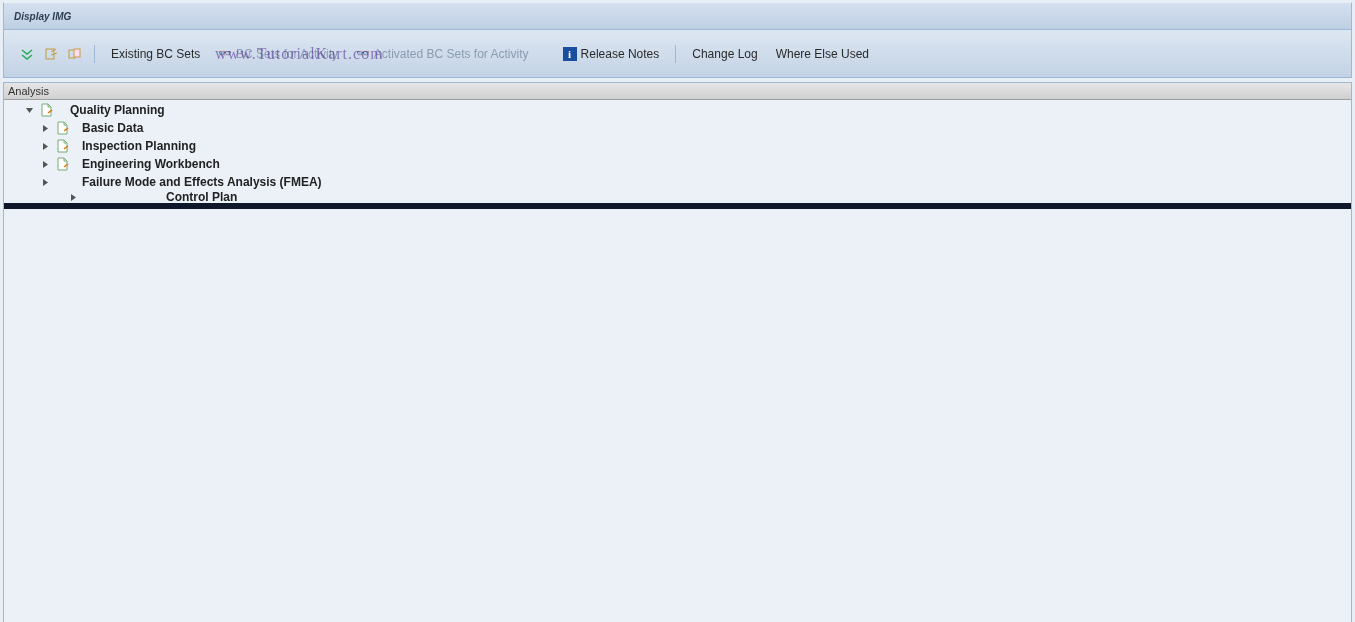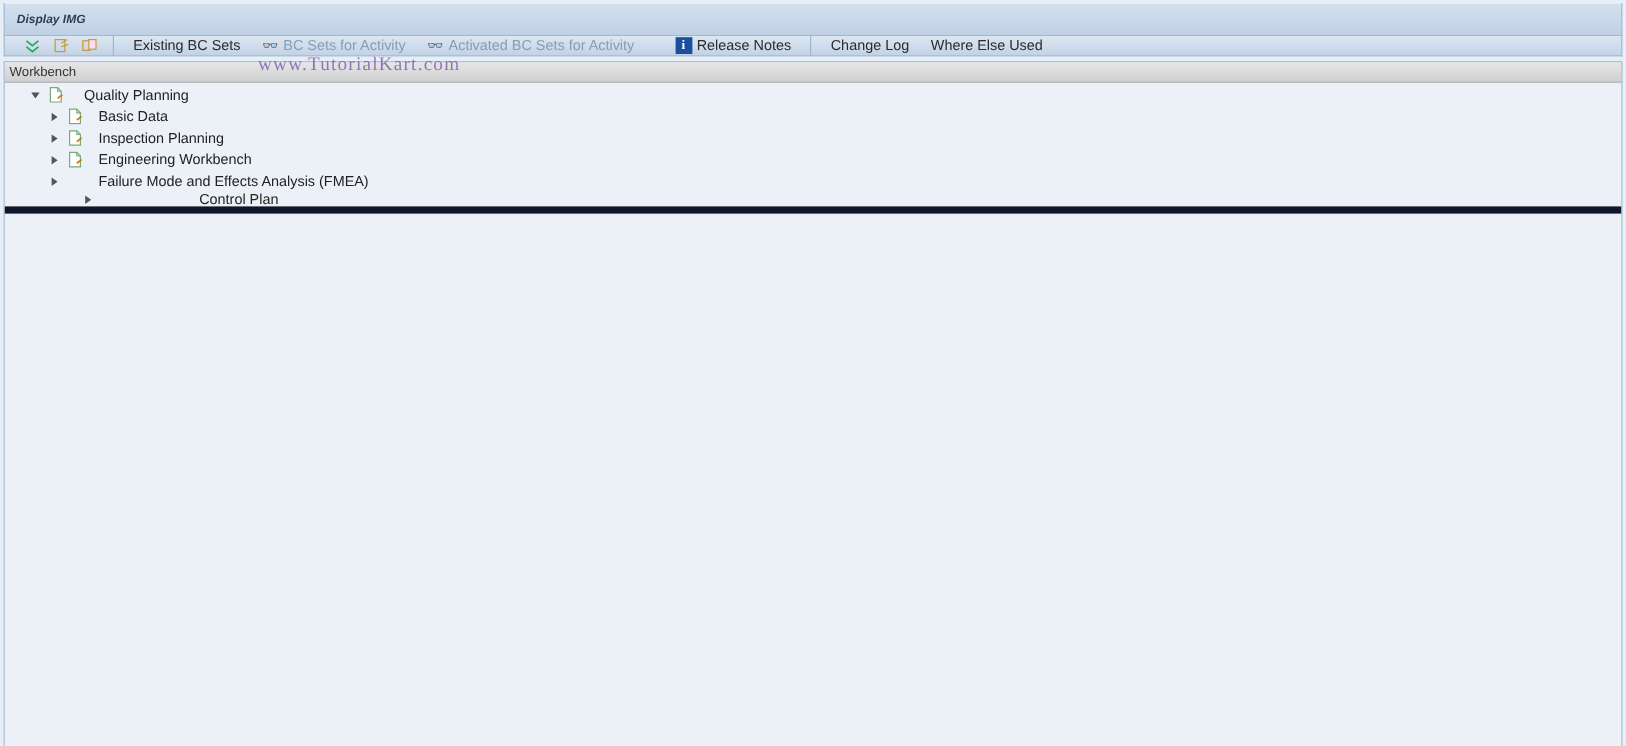--- a/index.html
+++ b/index.html
@@ -25,21 +25,21 @@
     .title-text {
       font-style: italic;
       font-weight: bold;
       font-size: 10px;
       color: #2d3e50;
     }
     .toolbar {
       background: linear-gradient(to bottom, #dde7f2 0%, #c2d2e5 100%);
       border: 1px solid #9db7d4;
       border-top: none;
-      height: 17px;
+      height: 48px;
       display: flex;
       align-items: center;
       padding-left: 12px;
       margin: 0 3px;
       gap: 2px;
     }
     .sep {
       width: 1px;
       height: 18px;
       background: #9db7d4;
@@ -96,21 +96,21 @@
     .indent-2 { width: 36px; flex:none; }
     .arrow {
       width:10px; height:10px;
       display:inline-flex; align-items:center; justify-content:center;
       flex:none;
       color:#555;
       margin-right:4px;
     }
     .doc-icon { width:16px; height:16px; flex:none; margin-right: 2px; display:flex; align-items:center; justify-content:center;}
     .spacer-icon { width:18px; flex:none; }
-    .tree-label { padding-left: 10px; }
+    .tree-label { padding-left: 10px; font-weight: bold; }
     .tree-label.parent { padding-left: 14px; }
     .row-border { border-bottom: 6px solid #0f172a; gap: 28px; }
     .watermark {
       position: absolute;
       top: 45px;
       left: 215px;
       font-size: 16px;
       font-family: Georgia, serif;
       color: #4c1d95;
       opacity: 0.55;
@@ -176,21 +176,21 @@
   <span class="tbtn">
     <span>Change Log</span>
   </span>
 
   <span class="tbtn">
     <span>Where Else Used</span>
   </span>
 </div>
 
 <div class="content-area">
-  <div class="structure-header">Workbench</div>
+  <div class="structure-header">Analysis</div>
   <div class="tree">
 
     <div class="tree-row">
       <span class="indent-1"></span>
       <span class="arrow">
         <svg width="9" height="9" viewBox="0 0 9 9">
             <path d="M1 2 L8 2 L4.5 7 Z" fill="#555"></path>
           </svg>
       </span>
       <span class="doc-icon">

